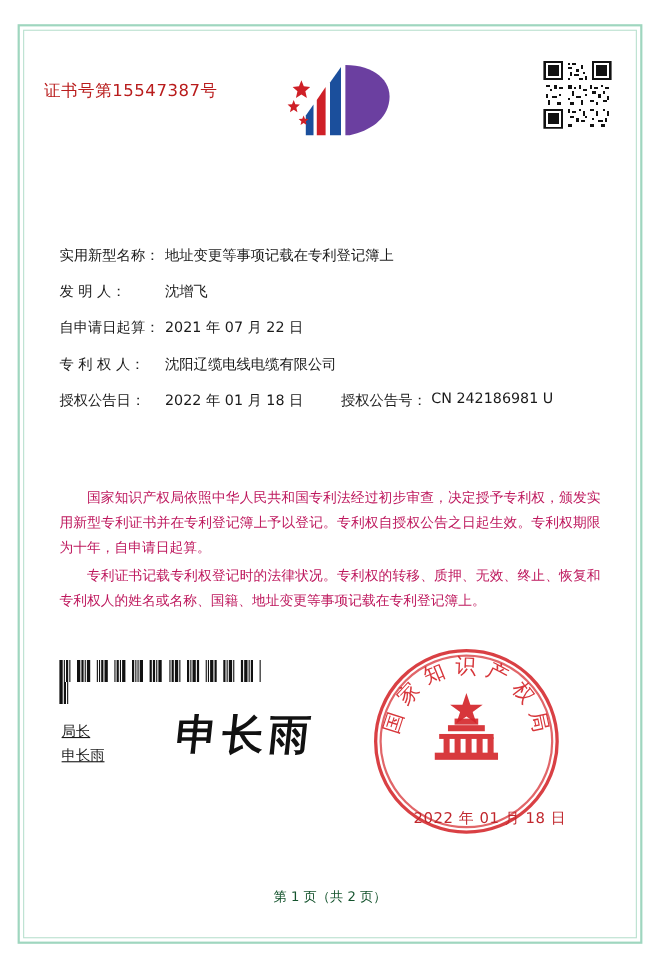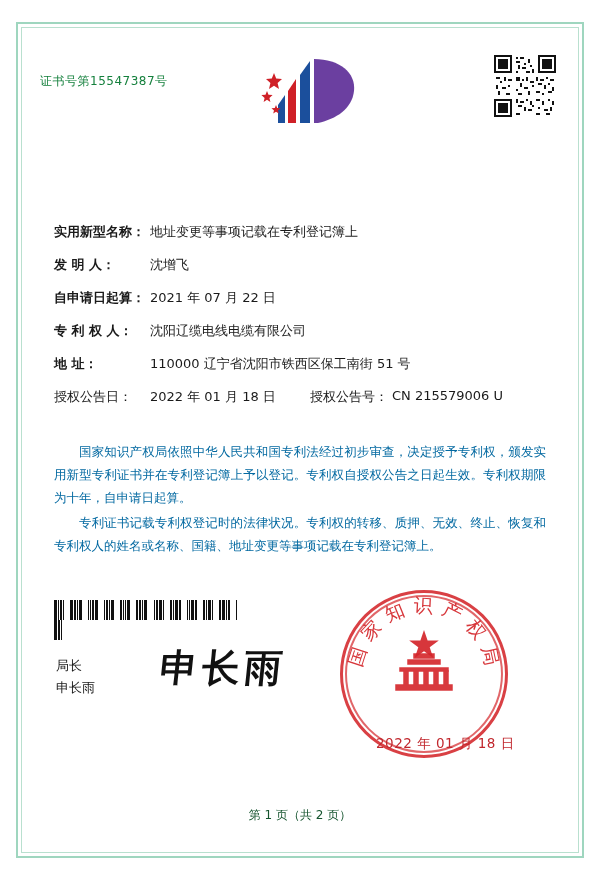--- a/index.html
+++ b/index.html
@@ -43,22 +43,22 @@
     top: 45px;
     width: 520px;
     height: 790px;
   }
 
   
   .cert-no {
     position: absolute;
     left: 0px;
     top: 28px;
-    font-size: 12px;
-    color: #15803d;
+    font-size: 15px;
+    color: #b91c1c;
     letter-spacing: 0.5px;
   }
 
   
   .logo {
     position: absolute;
     left: 212px;
     top: 8px;
     width: 110px;
     height: 80px;
@@ -96,21 +96,20 @@
     position: relative;
     height: 33px;
     font-size: 13px;
     color: #1a1a1a;
     white-space: nowrap;
   }
   .field-label {
     display: inline-block;
     width: 96px;
     vertical-align: top;
-    font-weight: bold;
   }
   .field-value {
     display: inline-block;
     vertical-align: top;
   }
   .pub-row .pub-label {
     display: inline-block;
     width: 96px;
   }
   .pub-row .pub-val {
@@ -123,21 +122,21 @@
   }
 
   
   .paras {
     position: absolute;
     left: 14px;
     top: 395px;
     width: 492px;
     font-size: 12.5px;
     line-height: 23px;
-    color: #0369a1;
+    color: #be185d;
     text-align: justify;
   }
   .para {
     text-indent: 25px;
     margin-bottom: 2px;
   }
 
   
   .barcode {
     position: absolute;
@@ -155,20 +154,21 @@
   }
 
   
   .sig-label {
     position: absolute;
     left: 16px;
     top: 610px;
     font-size: 13px;
     line-height: 22px;
     color: #1a1a1a;
+    text-decoration: underline;
   }
   .sig-hand {
     position: absolute;
     left: 120px;
     top: 598px;
     font-size: 38px;
     font-family: "DejaVu Serif", "Liberation Serif", serif;
     color: #111;
     letter-spacing: 4px;
     transform: skewX(-6deg);
@@ -317,25 +317,22 @@
       </div>
       <div class="field-row">
         <span class="field-label">发 明 人：</span><span class="field-value">沈增飞</span>
       </div>
       <div class="field-row">
         <span class="field-label">自申请日起算：</span><span class="field-value">2021 年 07 月 22 日</span>
       </div>
       <div class="field-row">
         <span class="field-label">专 利 权 人：</span><span class="field-value">沈阳辽缆电线电缆有限公司</span>
       </div>
-      <div class="field-row">
-        <span class="field-label">地 址：</span><span class="field-value">110000 辽宁省沈阳市铁西区保工南街 51 号</span>
-      </div>
       <div class="field-row pub-row">
-        <span class="pub-label">授权公告日：</span><span class="pub-val">2022 年 01 月 18 日</span><span class="pub-label2">授权公告号：</span><span class="field-value">CN 215579006 U</span>
+        <span class="pub-label">授权公告日：</span><span class="pub-val">2022 年 01 月 18 日</span><span class="pub-label2">授权公告号：</span><span class="field-value">CN 242186981 U</span>
       </div>
     </div>
 
     <div class="paras">
       <div class="para">国家知识产权局依照中华人民共和国专利法经过初步审查，决定授予专利权，颁发实用新型专利证书并在专利登记簿上予以登记。专利权自授权公告之日起生效。专利权期限为十年，自申请日起算。</div>
       <div class="para">专利证书记载专利权登记时的法律状况。专利权的转移、质押、无效、终止、恢复和专利权人的姓名或名称、国籍、地址变更等事项记载在专利登记簿上。</div>
     </div>
 
     <div class="barcode">
       <i style="width:3px"></i><i style="width:1px"></i><i style="width:2px"></i><i style="width:1px"></i>

